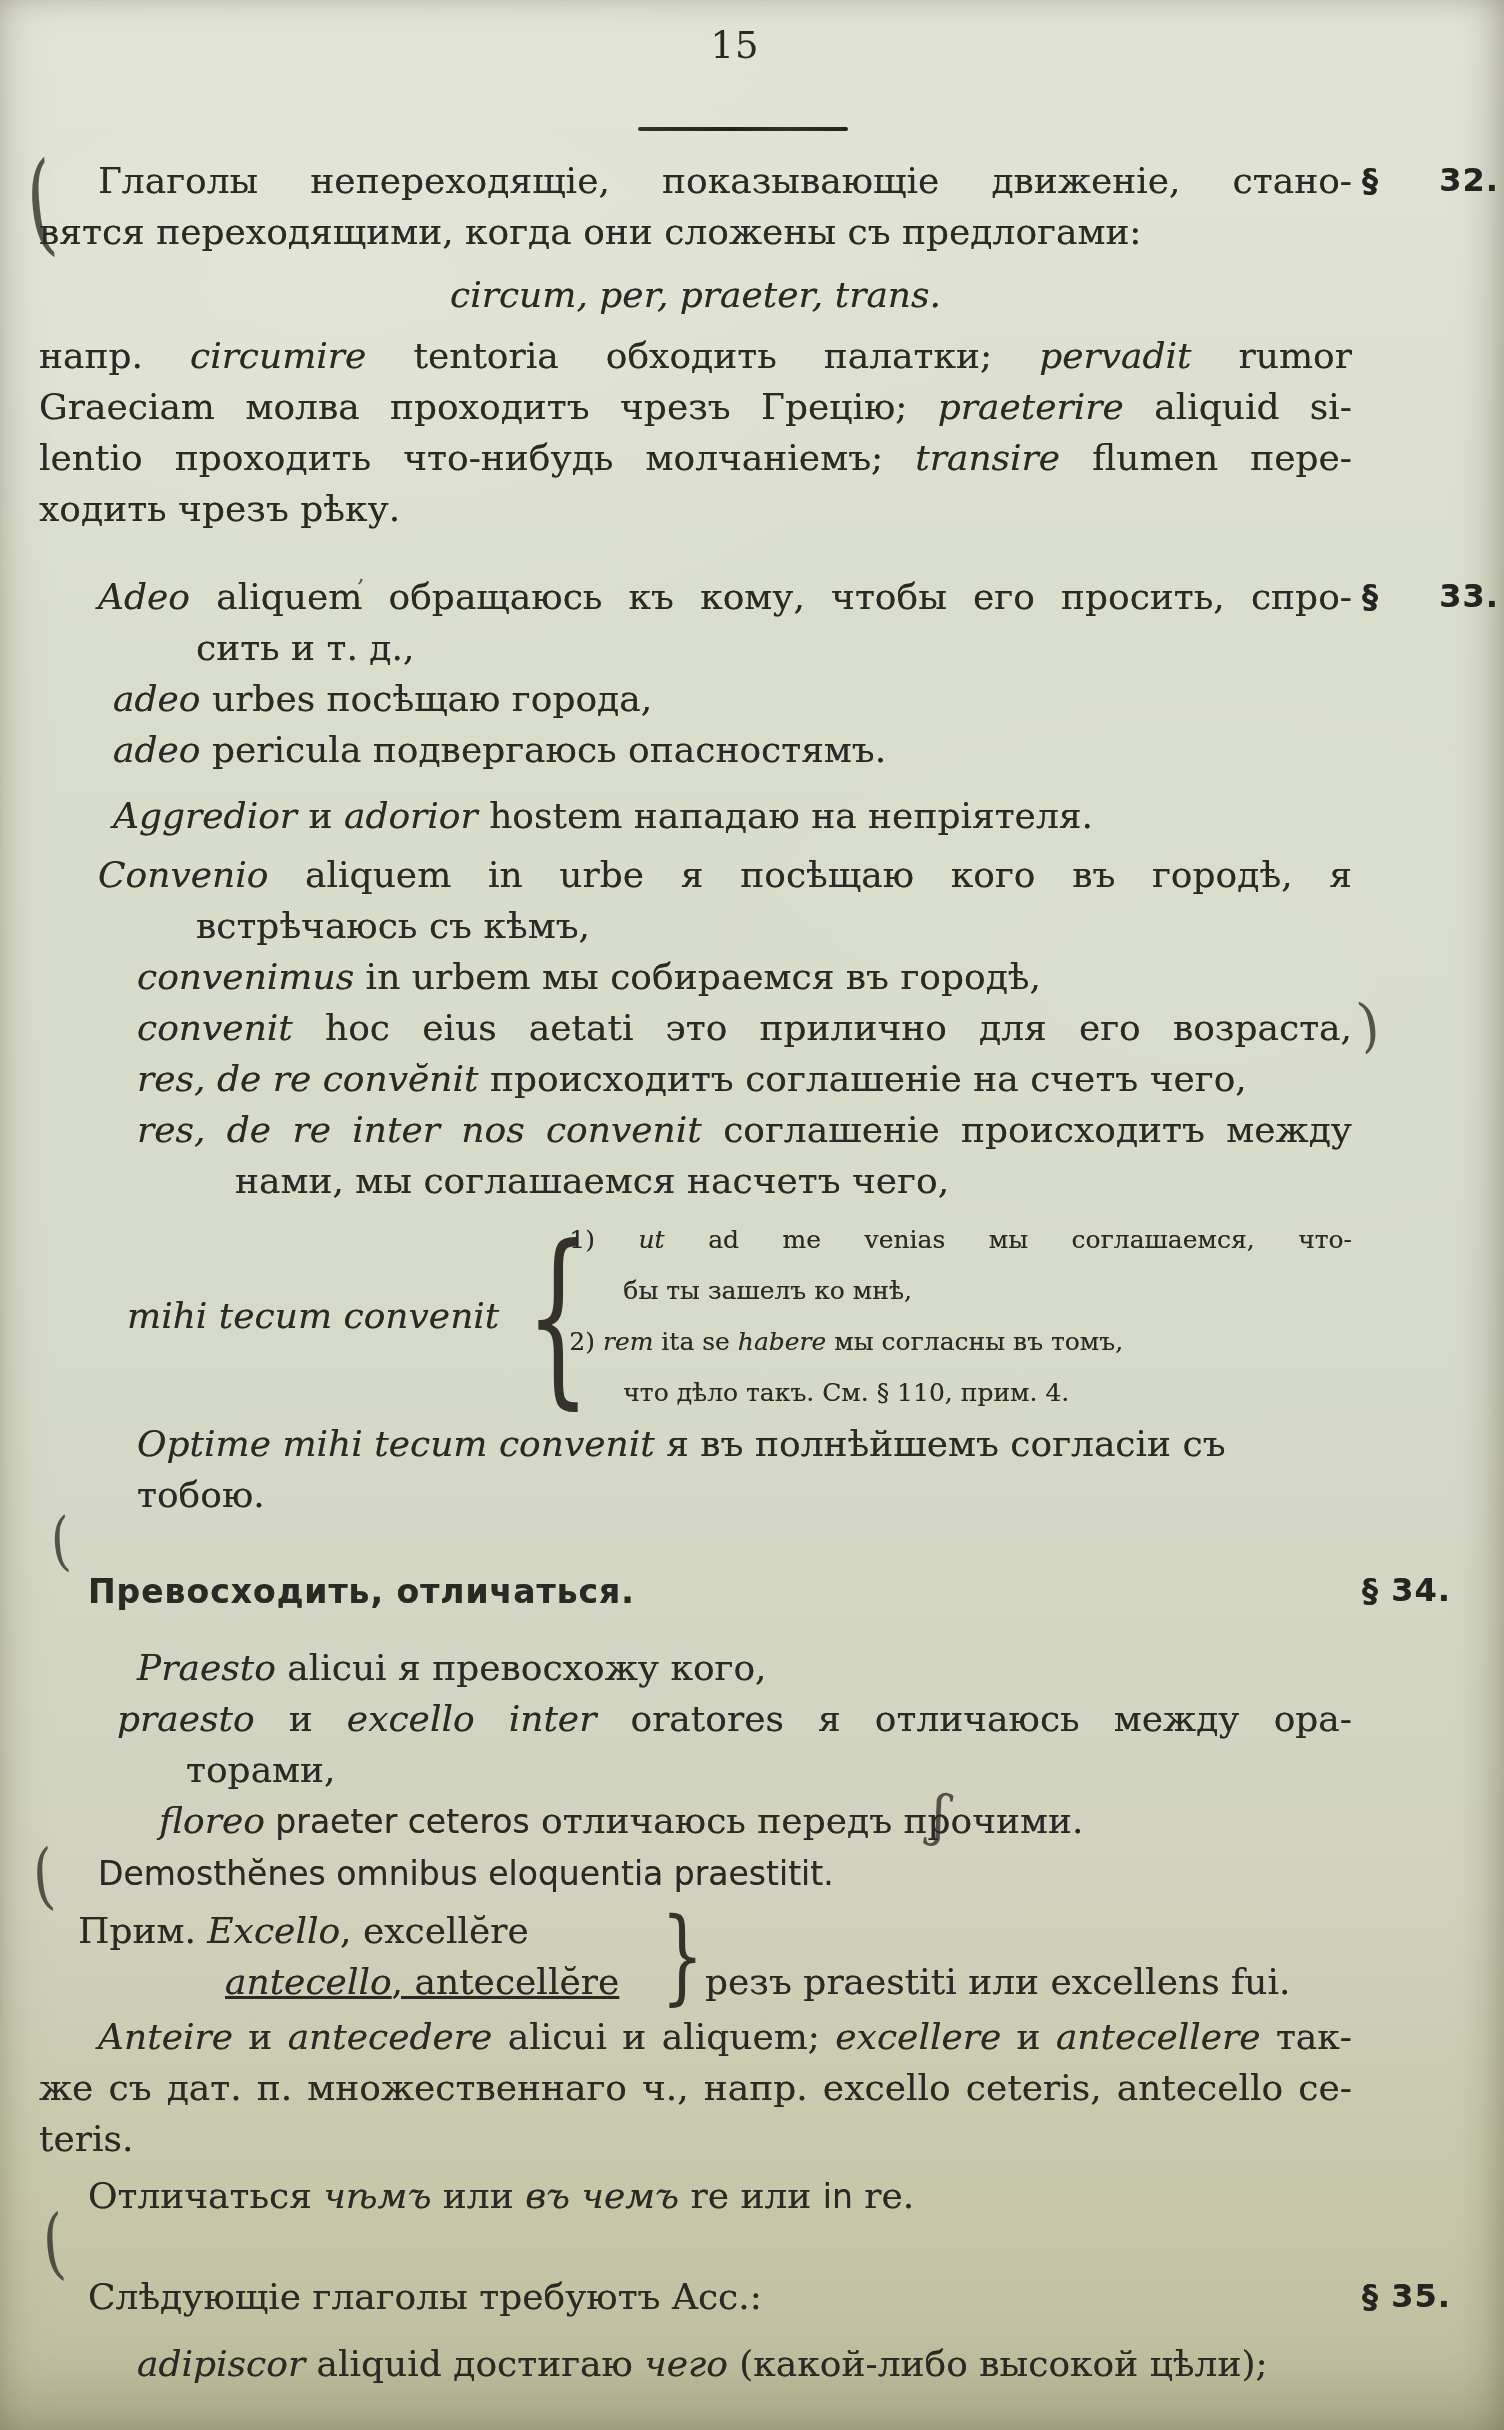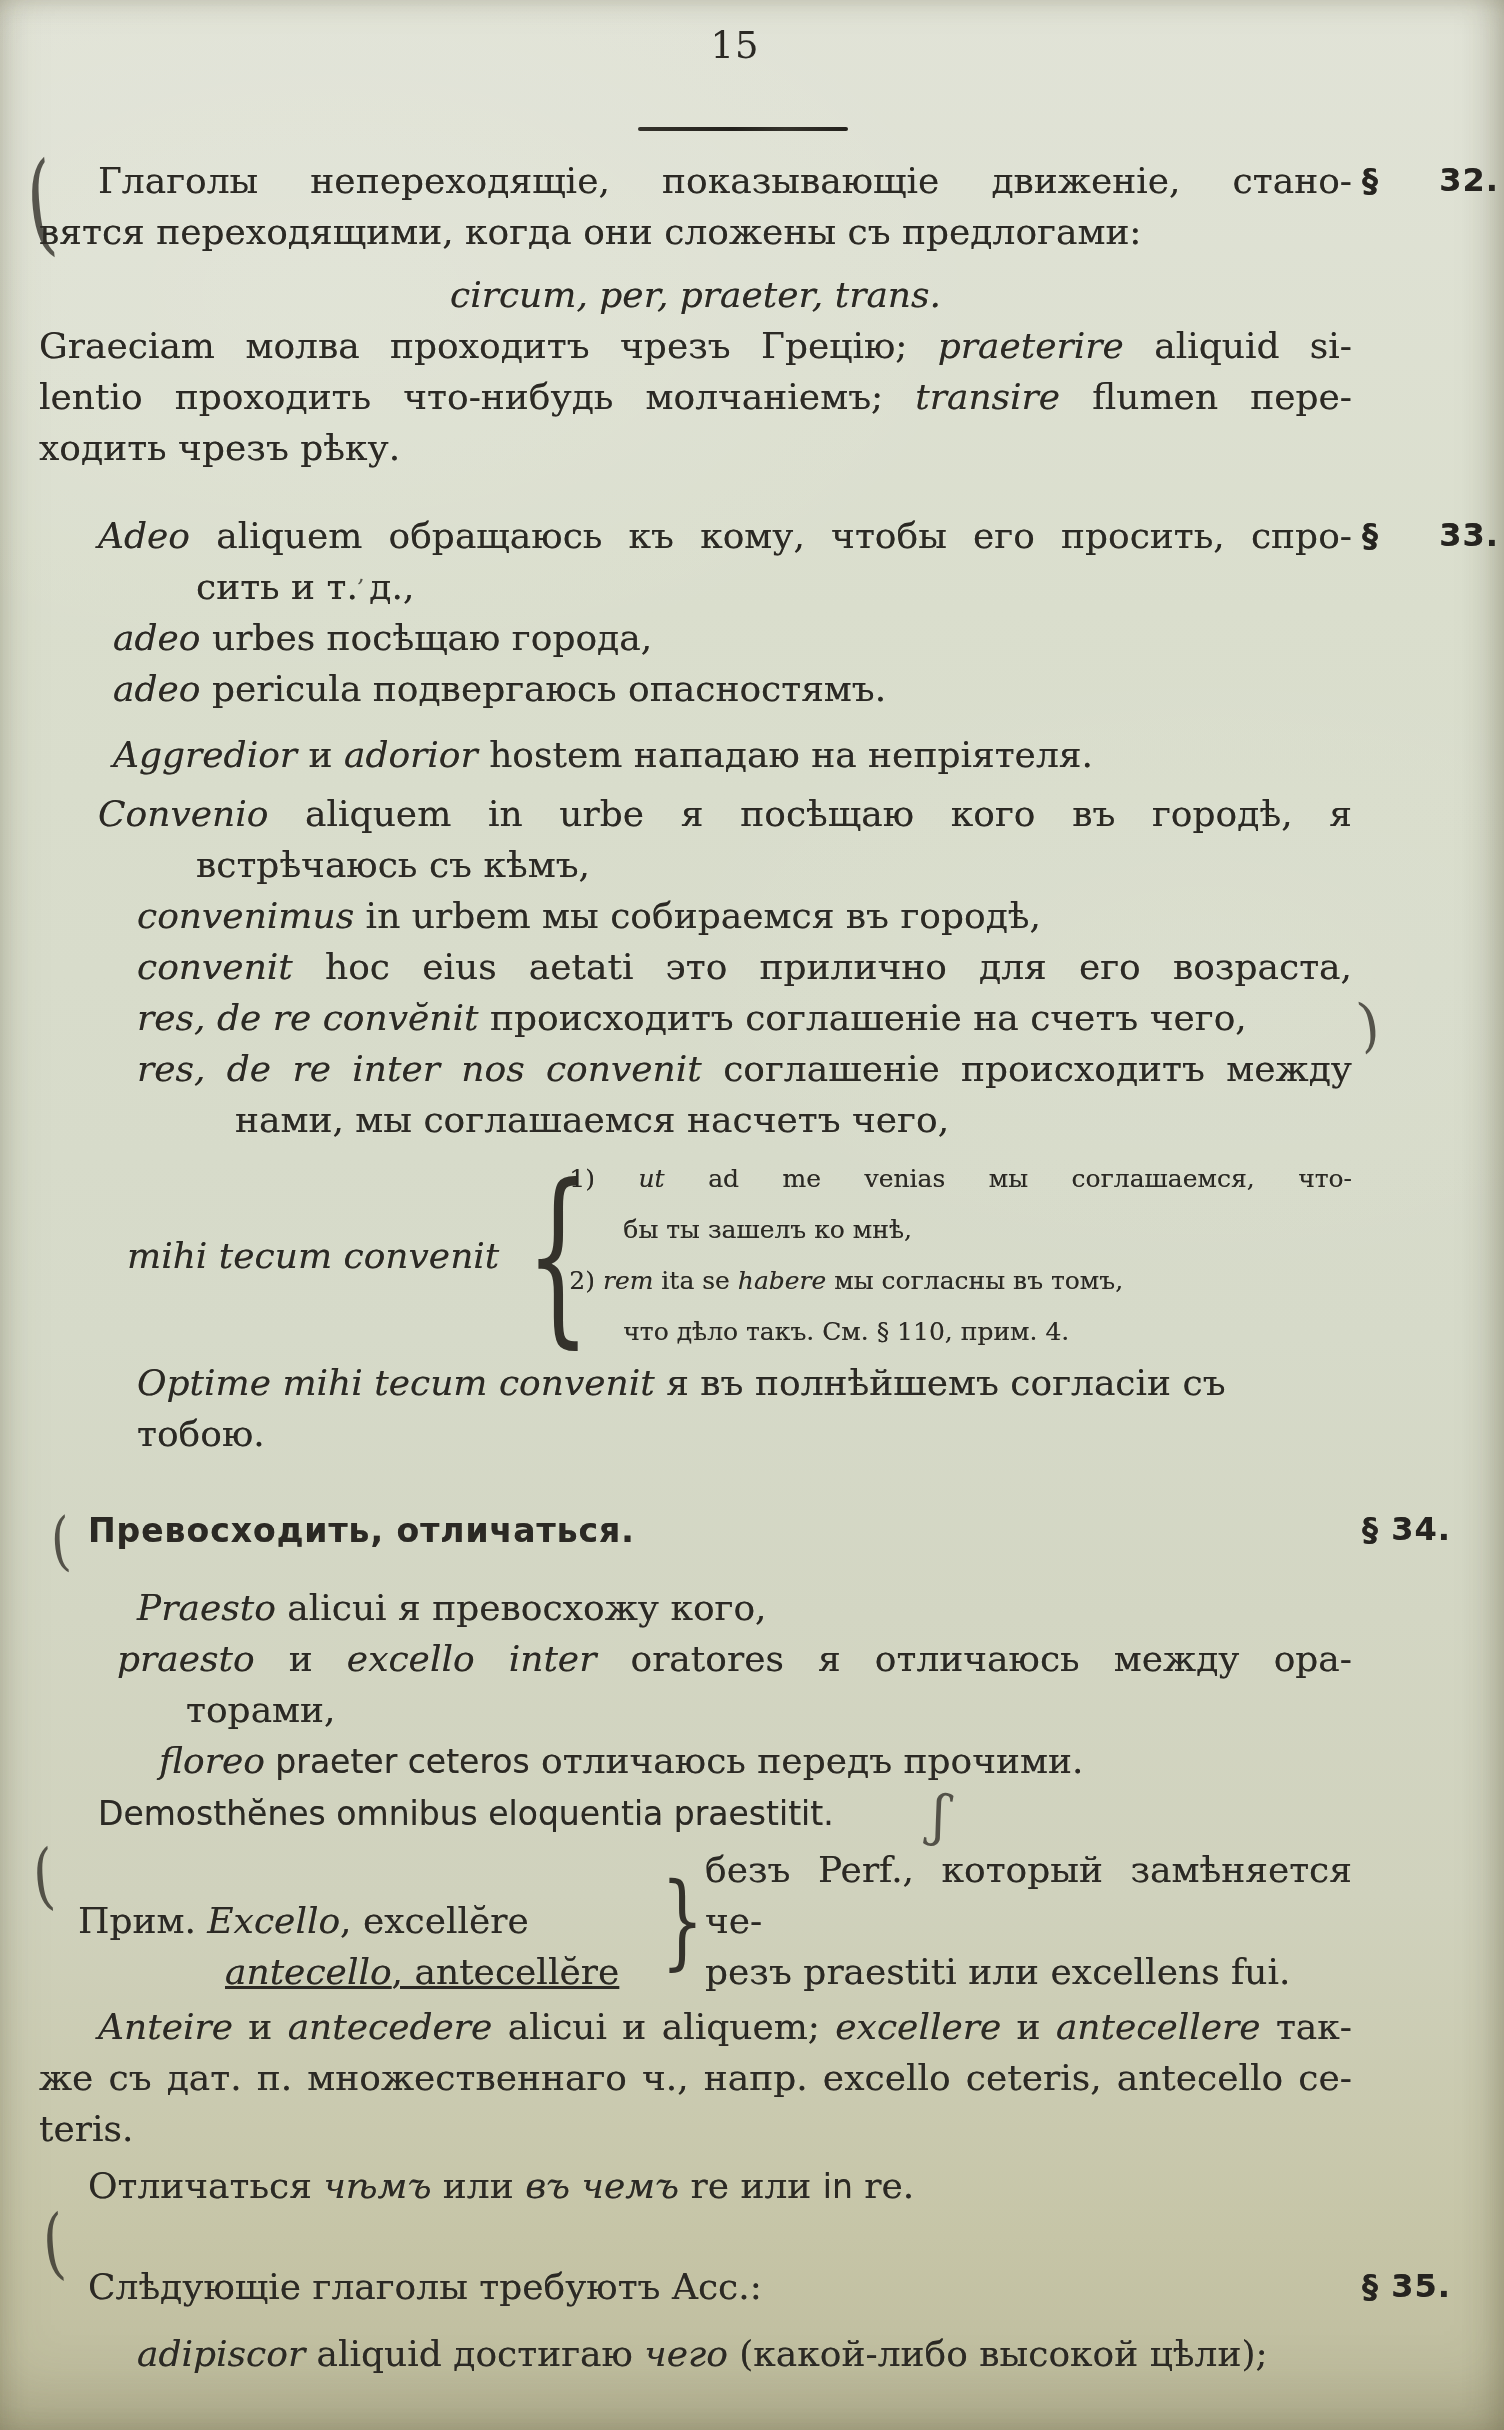--- a/index.html
+++ b/index.html
@@ -83,20 +83,21 @@
 </head>
 <body>
 
 <div id="page">
   <div id="pnum">15</div>
   <div id="hrule"></div>
   <div id="page-text">
       <div class="line j" style="margin-left: 59px;"><span class="s-r">Глаголы непереходящіе, показывающіе движеніе, стано-</span><span class="secnum" style="left: 1264px;">§ 32.</span></div>
       <div class="line"><span class="s-r">вятся переходящими, когда они сложены съ предлогами:</span></div>
       <div class="line c" style="margin-top: 11.8px;"><span class="s-i">circum, per, praeter, trans.</span></div>
+      <div class="line j" style="margin-top: 9.8px;"><span class="s-r">напр. </span><span class="s-i">circumire</span><span class="s-r"> tentoria обходить палатки; </span><span class="s-i">pervadit</span><span class="s-r"> rumor</span></div>
       <div class="line j"><span class="s-r">Graeciam молва проходитъ чрезъ Грецію; </span><span class="s-i">praeterire</span><span class="s-r"> aliquid si-</span></div>
       <div class="line j"><span class="s-r">lentio проходить что-нибудь молчаніемъ; </span><span class="s-i">transire</span><span class="s-r"> flumen пере-</span></div>
       <div class="line"><span class="s-r">ходить чрезъ рѣку.</span></div>
       <div class="line j" style="margin-left: 59px; margin-top: 37px;"><span class="s-i">Adeo</span><span class="s-r"> aliquem обращаюсь къ кому, чтобы его просить, спро-</span><span class="secnum" style="left: 1264px;">§ 33.</span></div>
       <div class="line" style="margin-left: 157px;"><span class="s-r">сить и т. д.,</span></div>
       <div class="line" style="margin-left: 74px;"><span class="s-i">adeo</span><span class="s-r"> urbes посѣщаю города,</span></div>
       <div class="line" style="margin-left: 74px;"><span class="s-i">adeo</span><span class="s-r"> pericula подвергаюсь опасностямъ.</span></div>
       <div class="line" style="margin-left: 74px; margin-top: 15.7px;"><span class="s-i">Aggredior</span><span class="s-r"> и </span><span class="s-i">adorior</span><span class="s-r"> hostem нападаю на непріятеля.</span></div>
       <div class="line j" style="margin-left: 59px; margin-top: 7.8px;"><span class="s-i">Convenio</span><span class="s-r"> aliquem in urbe я посѣщаю кого въ городѣ, я</span></div>
       <div class="line" style="margin-left: 157px;"><span class="s-r">встрѣчаюсь съ кѣмъ,</span></div>
@@ -122,21 +123,20 @@
       <div class="line" style="margin-left: 147px;"><span class="s-r">торами,</span></div>
       <div class="line" style="margin-left: 120px;"><span class="s-i">floreo</span><span class="s-g"> praeter ceteros</span><span class="s-r"> отличаюсь передъ прочими.</span></div>
       <div class="line" style="margin-left: 59px;"><span class="s-g">Demosthĕnes omnibus eloquentia praestitit.</span></div>
       <div class="note-row" style="margin-left: 39px; margin-top: 5.9px;">
         <div class="note-left">
           <div class="line"><span class="s-r">Прим. </span><span class="s-i">Excello</span><span class="s-r">, excellĕre</span></div>
           <div class="line" style="margin-left: 147px; text-decoration: underline;"><span class="s-i">antecello</span><span class="s-r">, antecellĕre</span></div>
         </div>
         <div class="note-brace">}</div>
         <div class="note-right">
-          <div class="line j"><span class="s-r">безъ Perf., который замѣняется че-</span></div>
           <div class="line"><span class="s-r">резъ praestiti или excellens fui.</span></div>
         </div>
       </div>
       <div class="line j" style="margin-left: 59px; margin-top: 3.9px;"><span class="s-i">Anteire</span><span class="s-r"> и </span><span class="s-i">antecedere</span><span class="s-r"> alicui и aliquem; </span><span class="s-i">excellere</span><span class="s-r"> и </span><span class="s-i">antecellere</span><span class="s-r"> так-</span></div>
       <div class="line j"><span class="s-r">же съ дат. п. множественнаго ч., напр. excello ceteris, antecello ce-</span></div>
       <div class="line"><span class="s-r">teris.</span></div>
       <div class="line" style="margin-left: 49px; margin-top: 5.9px;"><span class="s-r">Отличаться </span><span class="s-i">чѣмъ</span><span class="s-r"> или </span><span class="s-i">въ чемъ</span><span class="s-r"> re или </span><span class="s-g">in</span><span class="s-r"> re.</span></div>
       <div class="line" style="margin-left: 49px; margin-top: 49px;"><span class="s-r">Слѣдующіе глаголы требуютъ Acc.:</span><span class="secnum" style="left: 1274px;">§ 35.</span></div>
       <div class="line" style="margin-left: 98px; margin-top: 15.7px;"><span class="s-i">adipiscor</span><span class="s-r"> aliquid достигаю </span><span class="s-i">чего</span><span class="s-r"> (какой-либо высокой цѣли);</span></div>
     </div>

